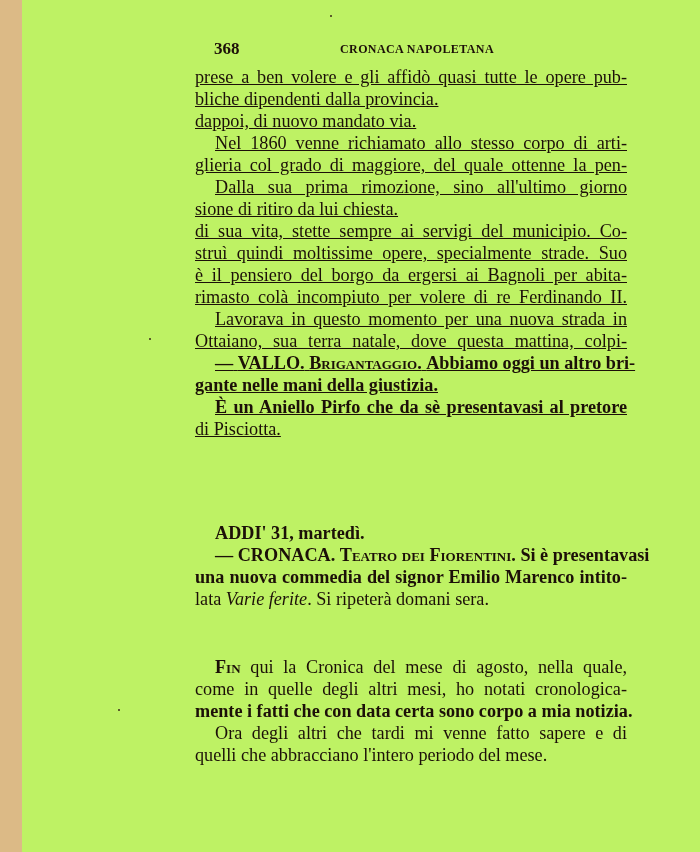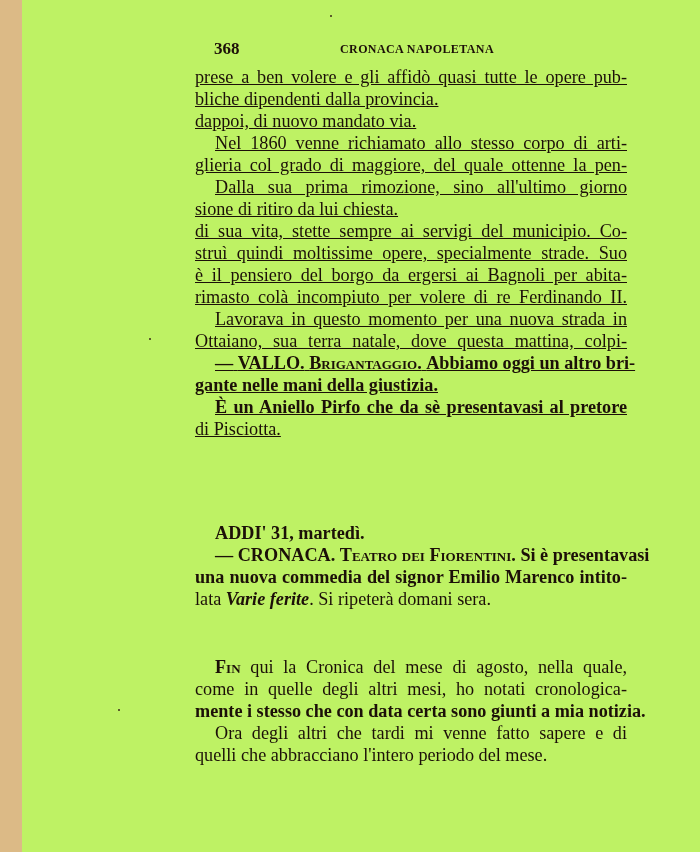--- a/index.html
+++ b/index.html
@@ -69,21 +69,21 @@
       height: 22px;
     }
     .line.last {
       text-align-last: left;
     }
     .line.indent {
       padding-left: 20px;
     }
     .b { font-weight: bold; }
     .sc { font-variant: small-caps; font-weight: bold; }
-    .it { font-style: italic; font-weight: bold; }
+    .it { font-style: italic; font-weight: normal; }
     .block1 { top: 66px; text-decoration: underline; }
     .block2 { top: 522px; }
     .block3 { top: 656px; }
     .speck {
       position: absolute;
       width: 2px; height: 2px;
       background: #3a2a18;
       border-radius: 1px;
     }
   </style>
@@ -122,21 +122,21 @@
   <div class="text-block block2">
     <span class="line last indent b">ADDI' 31, martedì.</span>
     <span class="line indent"><span class="b">—</span> <span class="b">CRONACA.</span> <span class="sc">Teatro dei Fiorentini.</span> <span class="b">Si è presentavasi</span></span>
     <span class="line b">una nuova commedia del signor Emilio Marenco intito-</span>
     <span class="line last"><span>lata</span> <span class="it">Varie ferite</span><span>. Si ripeterà domani sera.</span></span>
   </div>
 
   <div class="text-block block3">
     <span class="line indent"><span class="sc">Fin</span> <span>qui la Cronica del mese di agosto, nella quale,</span></span>
     <span class="line">come in quelle degli altri mesi, ho notati cronologica-</span>
-    <span class="line b">mente i stesso che con data certa sono giunti a mia notizia.</span>
+    <span class="line b">mente i fatti che con data certa sono corpo a mia notizia.</span>
     <span class="line indent">Ora degli altri che tardi mi venne fatto sapere e di</span>
     <span class="line last">quelli che abbracciano l'intero periodo del mese.</span>
   </div>
 
   <span class="speck" style="left:330px; top:15px;"></span>
   <span class="speck" style="left:149px; top:338px;"></span>
   <span class="speck" style="left:118px; top:709px;"></span>
   <span class="speck" style="left:538px; top:404px;"></span>
 </div>
 

